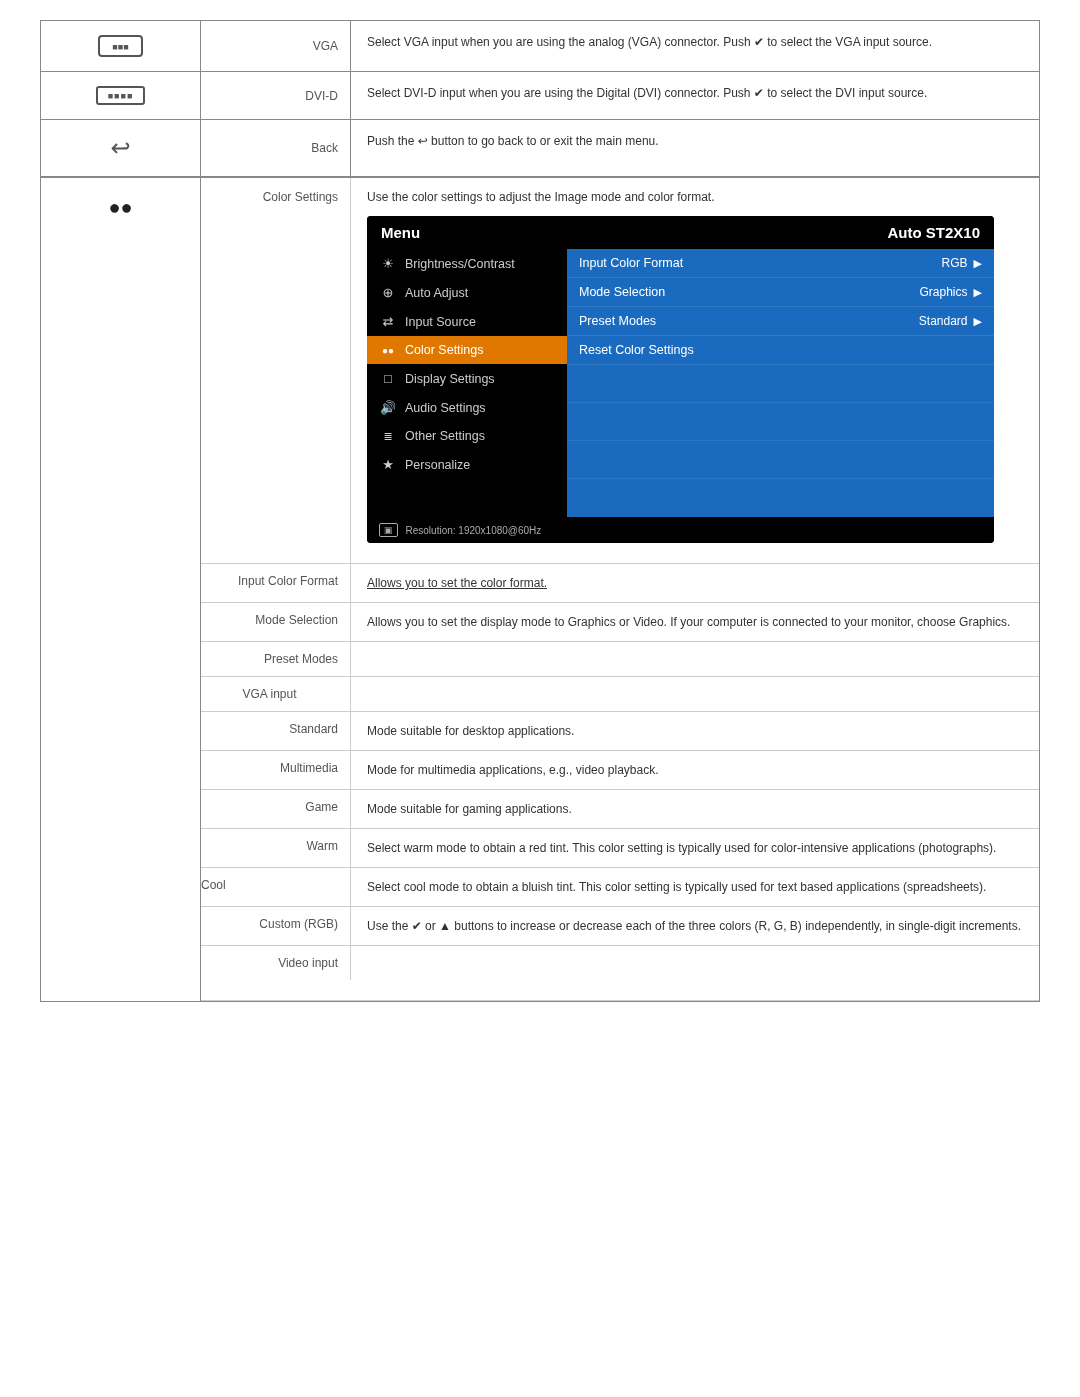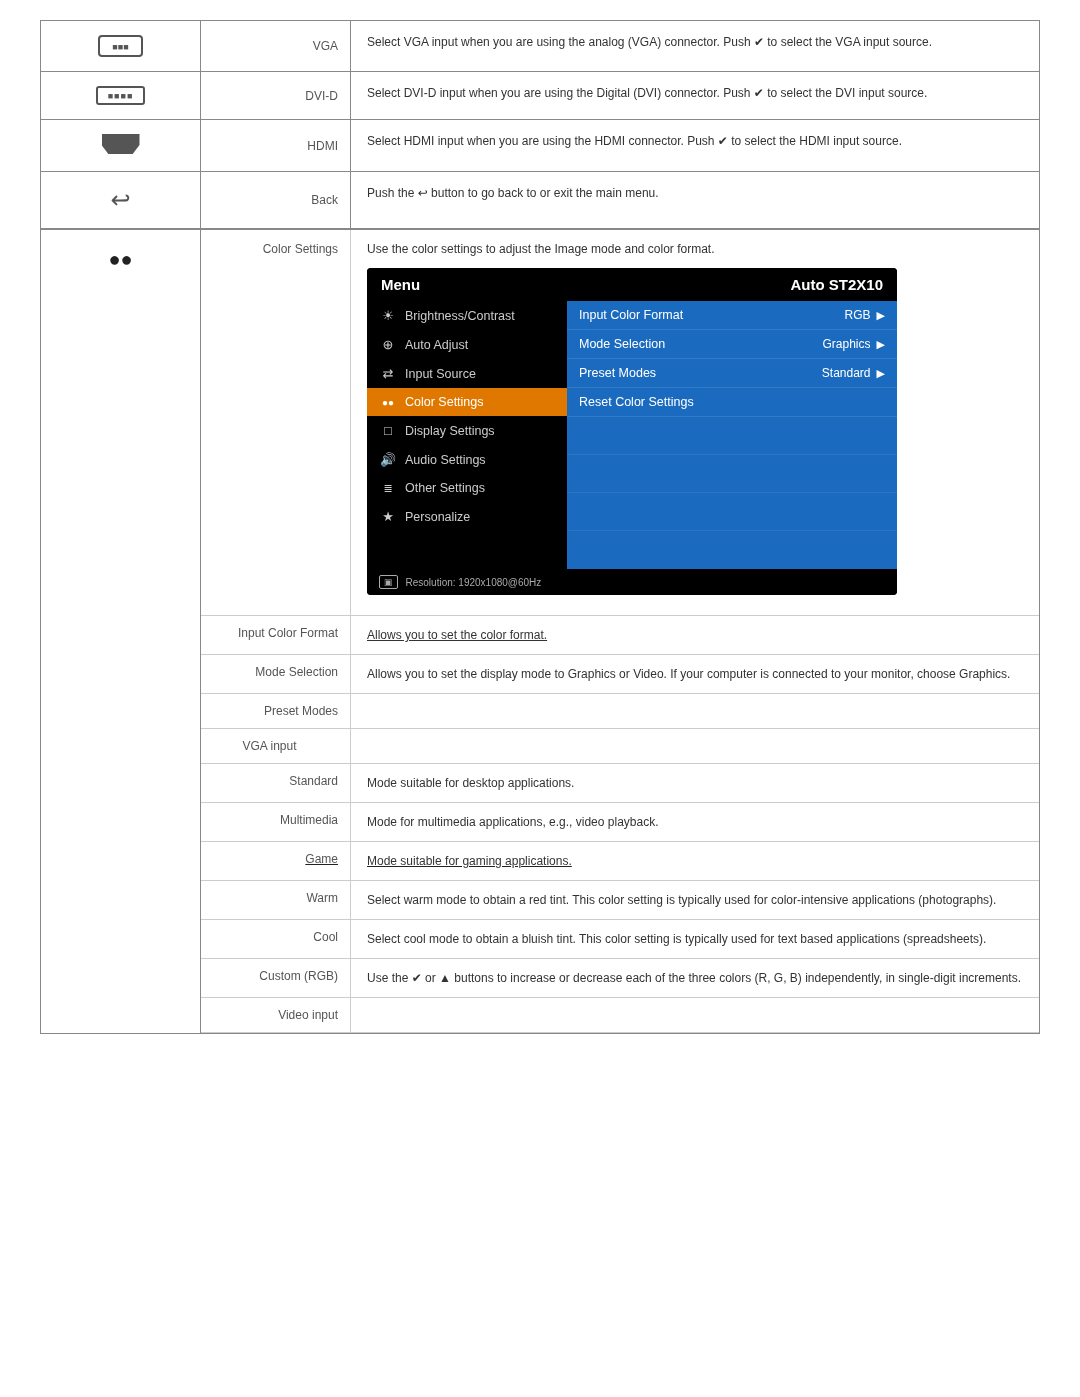--- a/index.html
+++ b/index.html
@@ -35,21 +35,21 @@
       color: #333;
       line-height: 1.5;
       border-radius: 15px;
     }
 
     
     .osd-container {
       background: #000;
       border-radius: 4px;
       overflow: hidden;
-      width: 530px;
+      width: 627px;
       margin: 8px 0 8px 0;
     }
 
     .osd-header {
       display: flex;
       justify-content: space-between;
       padding: 8px 14px;
       background: #000;
       color: #fff;
       font-size: 15px;
@@ -180,31 +180,20 @@
         </div>
       </td>
       <td class="label-cell" style="width:150px; text-align:right; padding:14px 12px; color:#555; font-size:12px; vertical-align:middle;">
         <span>DVI-D</span>
       </td>
       <td class="desc-cell">
         <span>Select DVI-D input when you are using the Digital (DVI) connector. Push ✔ to select the DVI input source.</span>
       </td>
     </tr>
 
-    <tr>
-      <td class="icon-cell" style="width:160px; text-align:center; padding:14px 8px; vertical-align:middle;">
-        <div style="display:inline-block; width:38px; height:20px; background:#555; clip-path:polygon(0% 0%, 100% 0%, 100% 55%, 82% 100%, 18% 100%, 0% 55%); margin:auto;"></div>
-      </td>
-      <td class="label-cell" style="width:150px; text-align:right; padding:14px 12px; color:#555; font-size:12px; vertical-align:middle;">
-        <span>HDMI</span>
-      </td>
-      <td class="desc-cell">
-        <span>Select HDMI input when you are using the HDMI connector. Push ✔ to select the HDMI input source.</span>
-      </td>
-    </tr>
 
     <tr>
       <td class="icon-cell" style="width:160px; text-align:center; padding:14px 8px; vertical-align:middle;">
         <div style="font-size:24px; color:#555; display:inline-block;">↩</div>
       </td>
       <td class="label-cell" style="width:150px; text-align:right; padding:14px 12px; color:#555; font-size:12px; vertical-align:middle;margin-left:41px;">
         <span>Back</span>
       </td>
       <td class="desc-cell">
         Push the ↩ button to go back to or exit the main menu.
@@ -321,37 +310,37 @@
                 <div style="flex: 1 1 0%; padding: 10px 16px; font-size: 12px; color: rgb(51, 51, 51); line-height: 1.5;"></div>
               </div>
               <div style="display: flex; border-bottom: 1px solid rgb(204, 204, 204);">
                 <div style="width: 150px; min-width: 150px; text-align: right; padding: 10px 12px 10px 0px; color: rgb(85, 85, 85); font-size: 12px; border-right: 1px solid rgb(204, 204, 204);">Standard</div>
                 <div style="flex: 1 1 0%; padding: 10px 16px; font-size: 12px; color: rgb(51, 51, 51); line-height: 1.5;">Mode suitable for desktop applications.</div>
               </div>
               <div style="display: flex; border-bottom: 1px solid rgb(204, 204, 204);">
                 <div style="width: 150px; min-width: 150px; text-align: right; padding: 10px 12px 10px 0px; color: rgb(85, 85, 85); font-size: 12px; border-right: 1px solid rgb(204, 204, 204);">Multimedia</div>
                 <div style="flex: 1 1 0%; padding: 10px 16px; font-size: 12px; color: rgb(51, 51, 51); line-height: 1.5;">Mode for multimedia applications, e.g., video playback.</div>
               </div>
-              <div style="display: flex; border-bottom: 1px solid rgb(204, 204, 204); text-decoration: underline;">
+              <div style="display: flex; border-bottom: 1px solid rgb(204, 204, 204);">
                 <div style="width: 150px; min-width: 150px; text-align: right; padding: 10px 12px 10px 0px; color: rgb(85, 85, 85); font-size: 12px; border-right: 1px solid rgb(204, 204, 204);">Game</div>
                 <div style="flex: 1 1 0%; padding: 10px 16px; font-size: 12px; color: rgb(51, 51, 51); line-height: 1.5;">Mode suitable for gaming applications.</div>
               </div>
               <div style="display: flex; border-bottom: 1px solid rgb(204, 204, 204);">
                 <div style="width: 150px; min-width: 150px; text-align: right; padding: 10px 12px 10px 0px; color: rgb(85, 85, 85); font-size: 12px; border-right: 1px solid rgb(204, 204, 204);">Warm</div>
                 <div style="flex: 1 1 0%; padding: 10px 16px; font-size: 12px; color: rgb(51, 51, 51); line-height: 1.5;">Select warm mode to obtain a red tint. This color setting is typically used for color-intensive applications (photographs).</div>
               </div>
               <div style="display: flex; border-bottom: 1px solid rgb(204, 204, 204);">
-                <div style="width: 150px; min-width: 150px; text-align: right; padding: 10px 12px 10px 0px; color: rgb(85, 85, 85); font-size: 12px; border-right: 1px solid rgb(204, 204, 204);">Cool</div>
+                <div style="width: 150px; min-width: 150px; padding: 10px 12px 10px 0px; color: rgb(85, 85, 85); font-size: 12px; border-right: 1px solid rgb(204, 204, 204);">Cool</div>
                 <div style="flex: 1 1 0%; padding: 10px 16px; font-size: 12px; color: rgb(51, 51, 51); line-height: 1.5;">Select cool mode to obtain a bluish tint. This color setting is typically used for text based applications (spreadsheets).</div>
               </div>
               <div style="display: flex; border-bottom: 1px solid rgb(204, 204, 204);">
                 <div style="width: 150px; min-width: 150px; text-align: right; padding: 10px 12px 10px 0px; color: rgb(85, 85, 85); font-size: 12px; border-right: 1px solid rgb(204, 204, 204);">Custom (RGB)</div>
                 <div style="flex: 1 1 0%; padding: 10px 16px; font-size: 12px; color: rgb(51, 51, 51); line-height: 1.5;">Use the ✔ or ▲ buttons to increase or decrease each of the three colors (R, G, B) independently, in single-digit increments.</div>
               </div>
-              <div style="display: flex; border-bottom: 1px solid rgb(204, 204, 204);">
+              <div style="display: flex; border-bottom: 1px solid rgb(204, 204, 204); flex-direction: column;">
                 <div style="width: 150px; min-width: 150px; text-align: right; padding: 10px 12px 10px 0px; color: rgb(85, 85, 85); font-size: 12px; border-right: 1px solid rgb(204, 204, 204);">Video input</div>
                 <div style="flex: 1 1 0%; padding: 10px 16px; font-size: 12px; color: rgb(51, 51, 51); line-height: 1.5;"></div>
               </div>
             </div>
 
       </td>
     </tr>
   </tbody>
     </table>
 </div>

